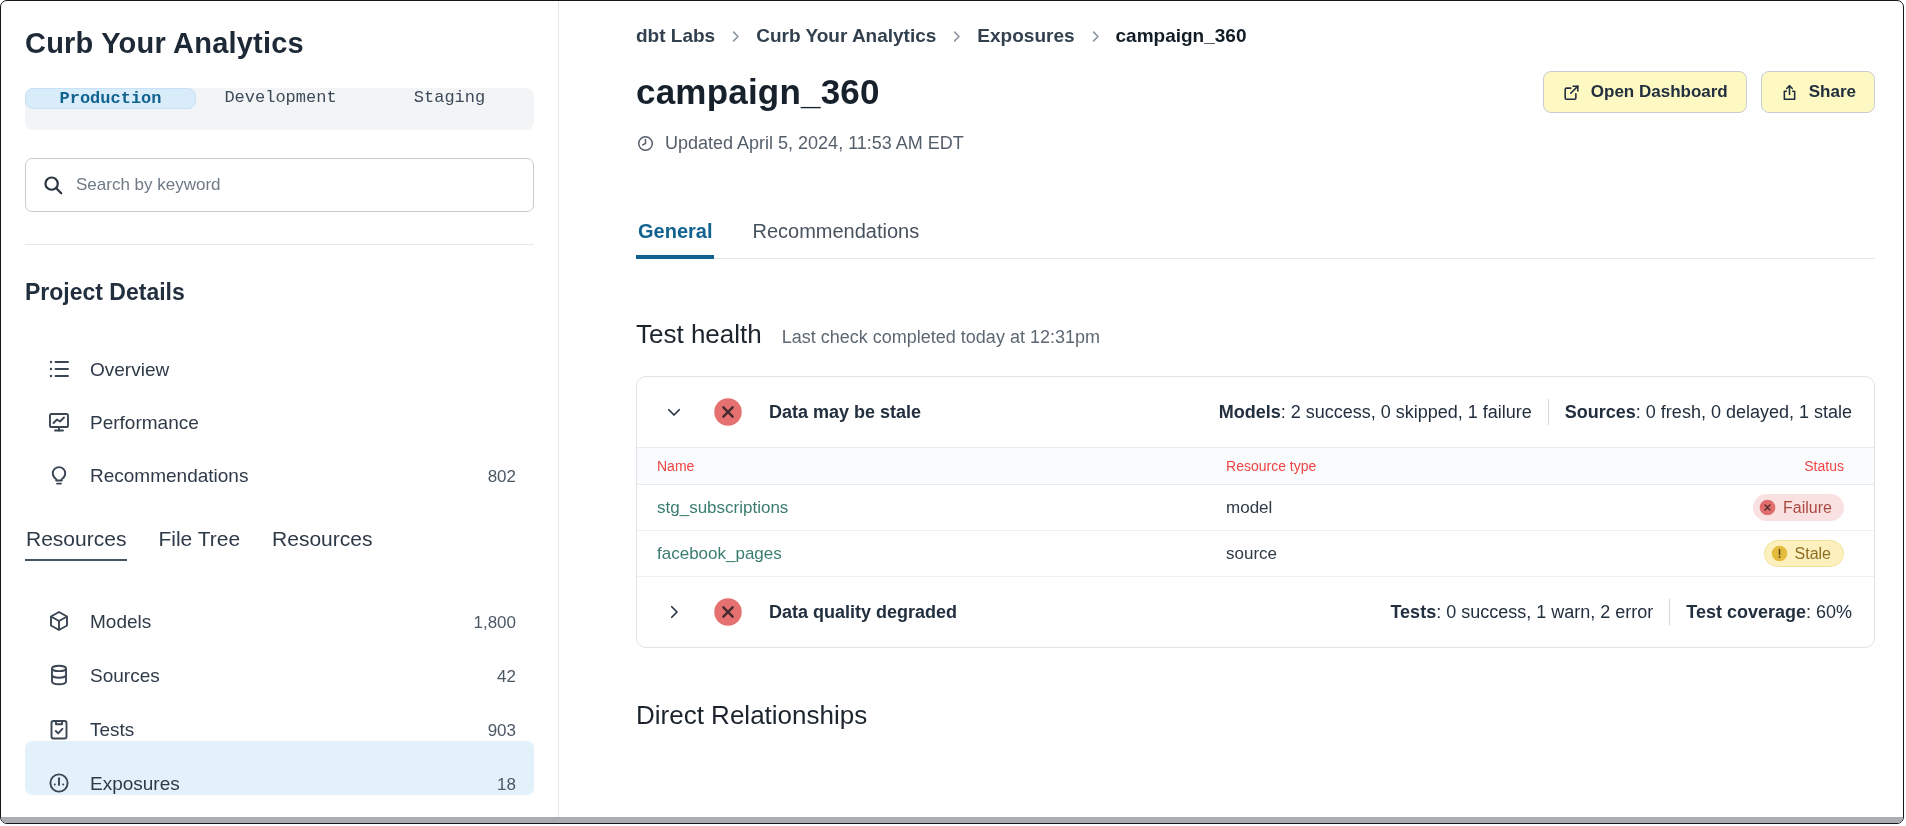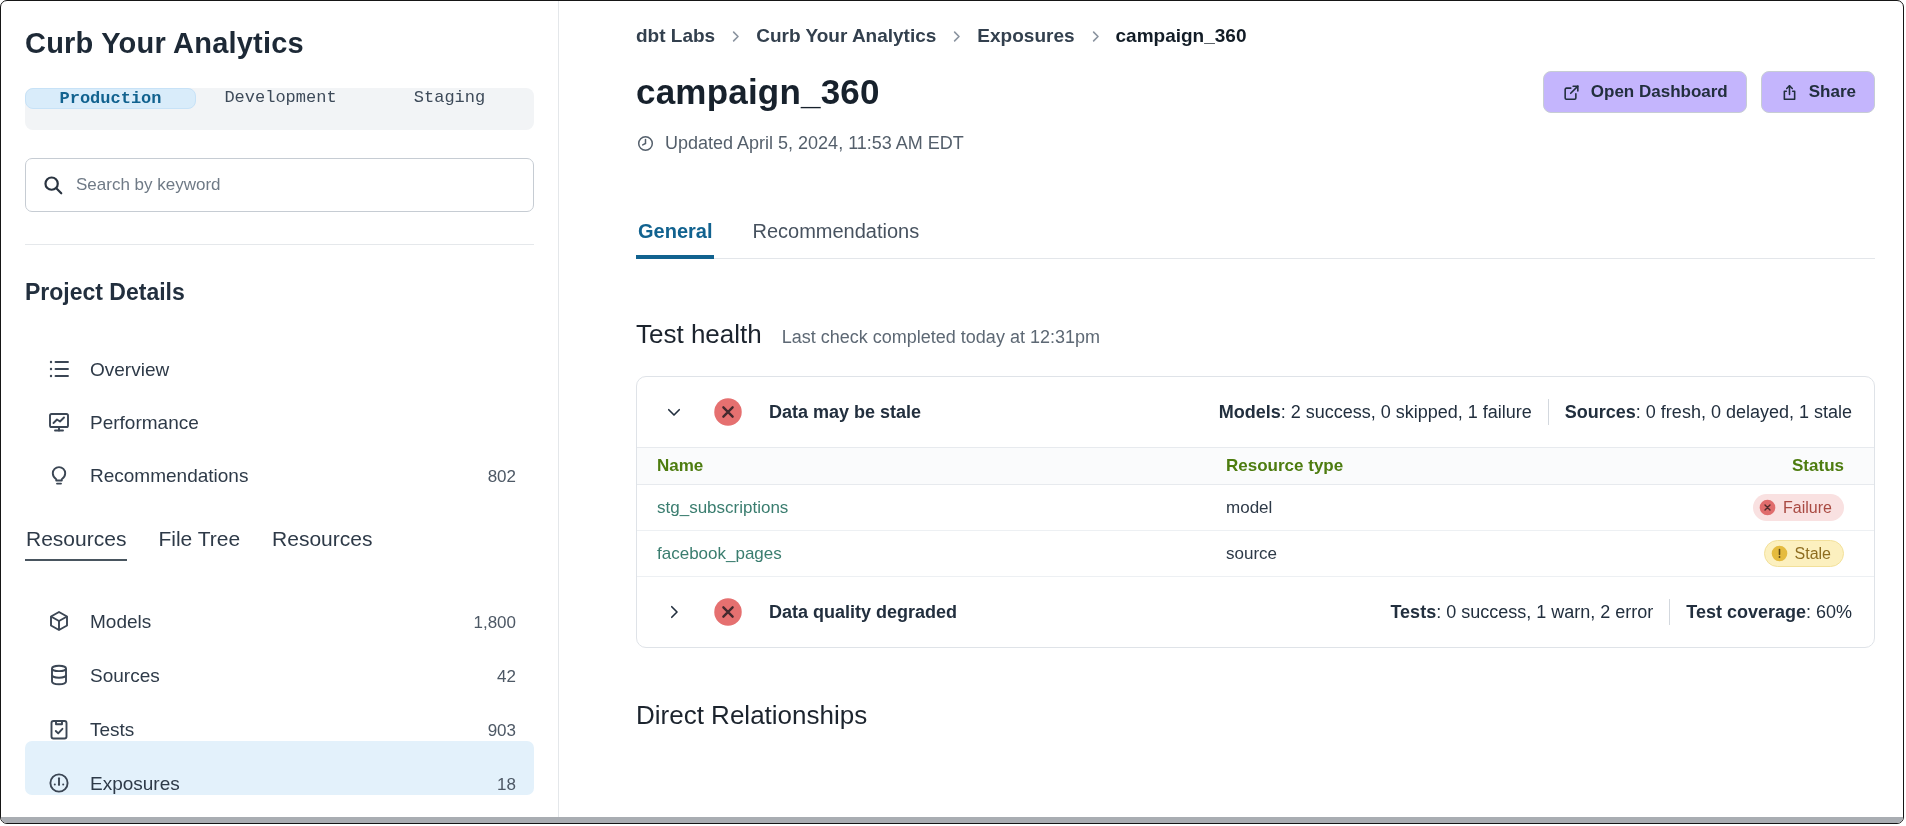--- a/index.html
+++ b/index.html
@@ -54,21 +54,21 @@
   .breadcrumb { display:flex; align-items:center; gap:13px; font-size:19px; }
   .crumb { color:#33404e; font-weight:700; text-decoration:none; cursor:pointer; }
   .crumb.current { color:#121c26; font-weight:700; cursor:default; }
   .crumb-sep { display:flex; color:#8b94a0; }
   .crumb-sep svg { width:15px; height:15px; }
 
   .title-row { display:flex; align-items:center; margin-top:24px; }
   .page-title { font-size:35px; font-weight:700; color:#17212c; letter-spacing:.2px; }
   .actions { margin-left:auto; display:flex; gap:14px; }
   .btn { display:flex; align-items:center; gap:10px; height:42px; padding:0 18px;
-         background:#c4b5fd; border:1px solid #c7cdd4; border-radius:8px; font:inherit;
+         background:#fef9c3; border:1px solid #c7cdd4; border-radius:8px; font:inherit;
          font-size:17px; font-weight:700; color:#222f3e; cursor:pointer; }
   .btn svg { width:19px; height:19px; }
 
   .updated { display:flex; align-items:center; gap:10px; margin-top:20px;
              font-size:18px; color:#545f6b; }
   .updated svg { width:19px; height:19px; }
 
   .tabs { display:flex; gap:36px; margin-top:56px; border-bottom:1px solid #e3e6ea; }
   .tab { border:none; background:none; font:inherit; font-size:20px; color:#47525f;
          padding:10px 2px 12px 2px; cursor:pointer; border-bottom:4px solid transparent;
@@ -89,21 +89,21 @@
   .health-title { font-size:18px; font-weight:700; color:#222f3e; margin-left:2px; }
   .health-stats { margin-left:auto; display:flex; align-items:center; gap:16px;
                   font-size:18px; color:#222f3e; }
   .health-stats b { font-weight:700; }
   .vsep { width:1px; height:26px; background:#d3d8de; }
 
   .table { width:100%; }
   .t-row { display:grid; grid-template-columns:46% 37% 17%; align-items:center; }
   .t-head { background:#fafbfc; border-top:1px solid #e7eaee; border-bottom:1px solid #e7eaee;
             height:38px; }
-  .t-head .t-cell { font-size:17px; font-weight:700; color:#4d7c0f; }
+  .t-head .t-cell { font-size:14px; font-weight:400; color:#ef4444; }
   .t-cell { padding:0 20px; font-size:17px; color:#2e3a48; }
   .t-cell.status { text-align:right; padding-right:30px; }
   .t-body-row { height:46px; border-bottom:1px solid #edf0f3; }
   .res-link { color:var(--link-teal,#3a7d6f); cursor:pointer; }
 
   .badge { display:inline-flex; align-items:center; gap:7px; height:27px; padding:0 12px 0 6px;
            border-radius:999px; font-size:16px; }
   .badge svg { width:17px; height:17px; }
   .badge.failure { background:var(--failure-badge-bg,#f9e1e1); color:var(--failure-badge-text,#a94a42); }
   .badge.stale { background:var(--stale-badge-bg,#fcf0bf); color:var(--stale-badge-text,#8e6d20);

